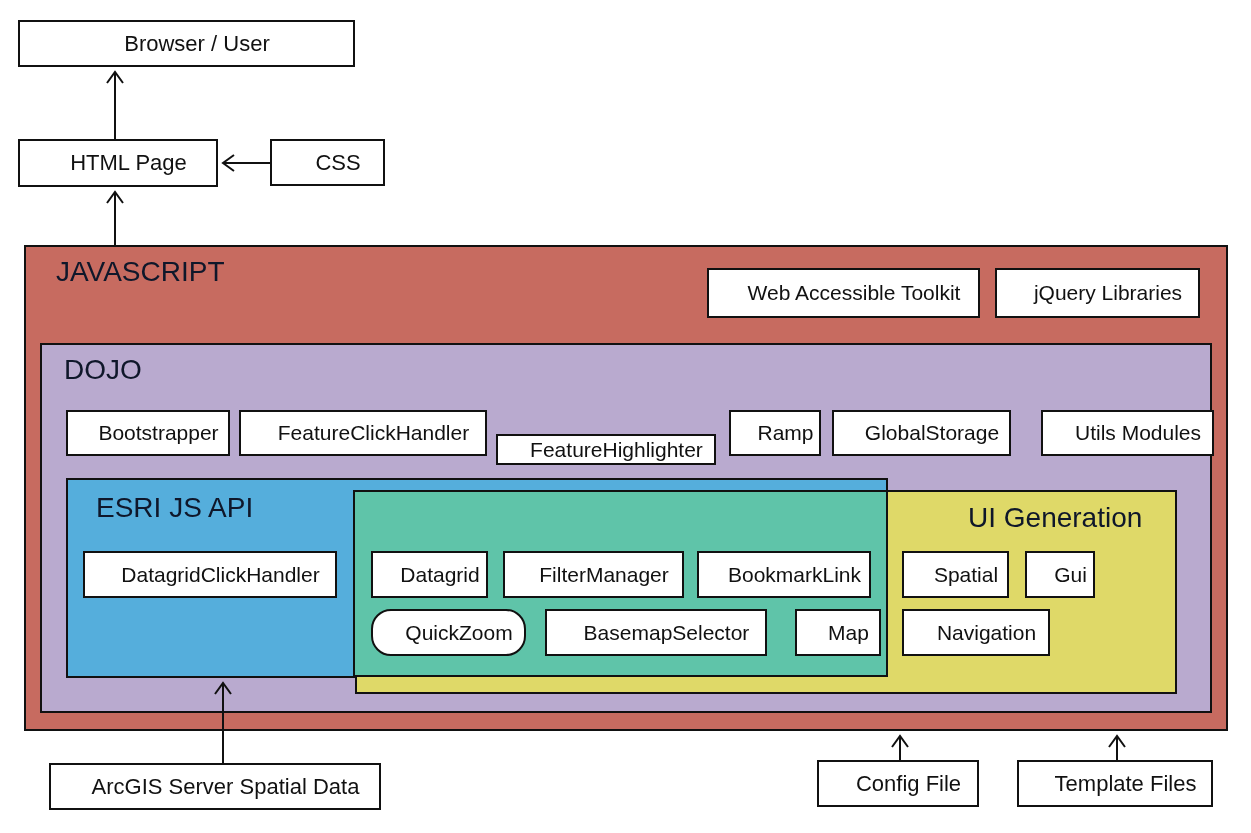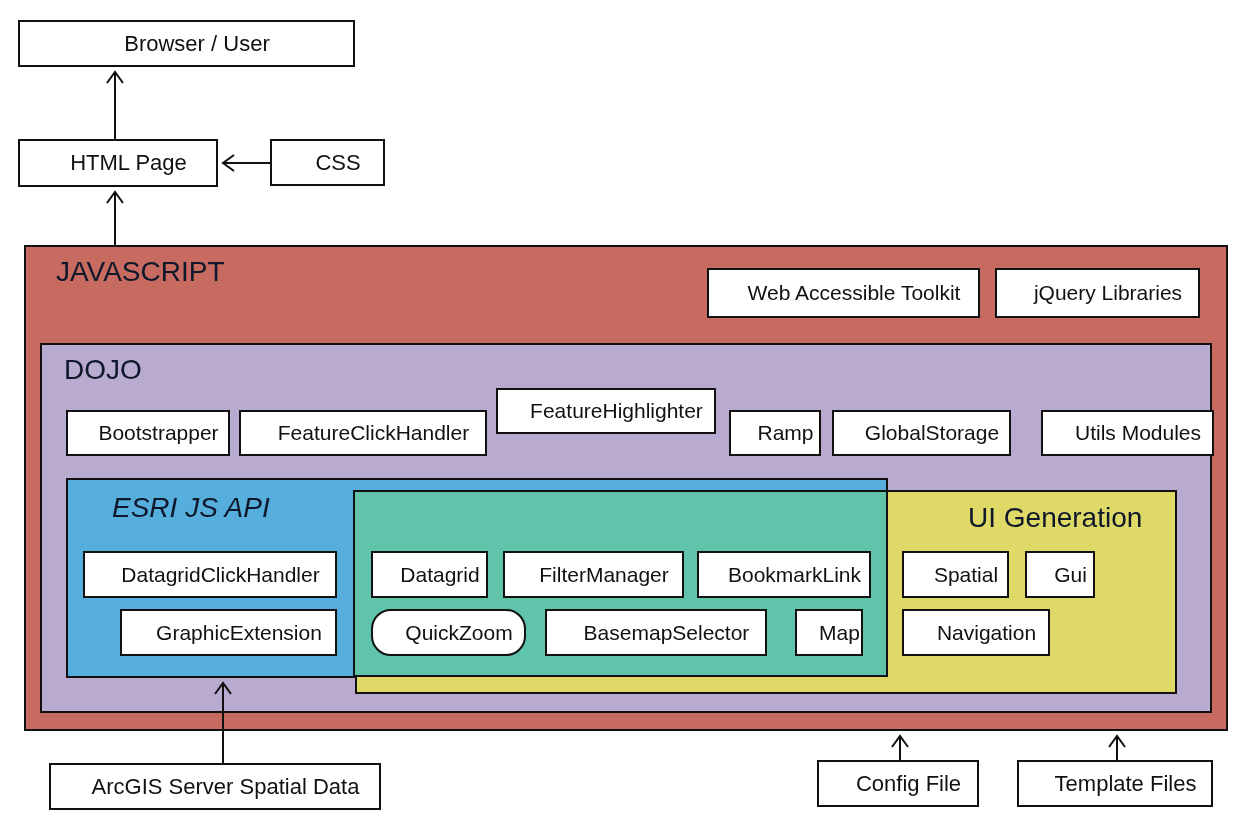--- a/index.html
+++ b/index.html
@@ -60,21 +60,21 @@
 <div id="canvas">
 
   <div class="container c-red" style="left:24px;  top:245px; width:1204px; height:486px;"></div>
   <div class="container c-purple" style="left:40px;  top:343px; width:1172px; height:370px;"></div>
   <div class="container c-blue" style="left:66px;  top:478px; width:822px;  height:200px;"></div>
   <div class="container c-yellow" style="left:355px; top:490px; width:822px;  height:204px;"></div>
   <div class="container c-teal" style="left:353px; top:490px; width:535px;  height:187px;"></div>
 
   <div class="section-label" style="left:56px;  top:258px;">JAVASCRIPT</div>
   <div class="section-label" style="left:64px;  top:356px;">DOJO</div>
-  <div class="section-label" style="left:112px; top:494px;font-style:italic;">ESRI JS API</div>
+  <div class="section-label" style="left:96px; top:494px;">ESRI JS API</div>
   <div class="section-label" style="left:968px; top:504px;">UI Generation</div>
 
   <div class="wbox big" style="left:18px;  top:20px;  width:337px; height:47px;">
     <span>Browser / User</span>
   </div>
   <div class="wbox big" style="left:18px;  top:139px; width:200px; height:48px;">
     <span>HTML Page</span>
   </div>
   <div class="wbox big" style="left:270px; top:139px; width:115px; height:47px;">
     <span>CSS</span>
@@ -86,56 +86,53 @@
   <div class="wbox" style="left:995px; top:268px; width:205px; height:50px;">
     <span>jQuery Libraries</span>
   </div>
 
   <div class="wbox" style="left:66px;   top:410px; width:164px; height:46px;">
     <span>Bootstrapper</span>
   </div>
   <div class="wbox" style="left:239px;  top:410px; width:248px; height:46px;">
     <span>FeatureClickHandler</span>
   </div>
-  <div class="wbox" style="left:496px;  top:388px; width:220px; height:46px;">
+  <div class="wbox" style="left:496px;  top:434px; width:220px; height:31px;">
     <span>FeatureHighlighter</span>
   </div>
   <div class="wbox" style="left:729px;  top:410px; width:92px;  height:46px;">
     <span>Ramp</span>
   </div>
   <div class="wbox" style="left:832px;  top:410px; width:179px; height:46px;">
     <span>GlobalStorage</span>
   </div>
   <div class="wbox" style="left:1024px; top:410px; width:173px; height:46px;margin-left:17px;">
     <span>Utils Modules</span>
   </div>
 
   <div class="wbox" style="left:83px;  top:551px; width:254px; height:47px;">
     <span>DatagridClickHandler</span>
-  </div>
-  <div class="wbox" style="left:120px; top:609px; width:217px; height:47px;">
-    <span>GraphicExtension</span>
   </div>
 
   <div class="wbox" style="left:371px; top:551px; width:117px; height:47px;">
     <span>Datagrid</span>
   </div>
   <div class="wbox" style="left:697px; top:551px; width:174px; height:47px;">
     <span>BookmarkLink</span>
   </div>
   <div class="wbox" style="left:503px; top:551px; width:181px; height:47px;">
     <span>FilterManager</span>
   </div>
   <div class="wbox" style="left:371px; top:609px; width:155px; height:47px;border-radius:20px;">
     <span>QuickZoom</span>
   </div>
   <div class="wbox" style="left:545px; top:609px; width:222px; height:47px;">
     <span>BasemapSelector</span>
   </div>
-  <div class="wbox" style="left:795px; top:609px; width:68px; height:47px;">
+  <div class="wbox" style="left:795px; top:609px; width:86px; height:47px;">
     <span>Map</span>
   </div>
 
   <div class="wbox" style="left:902px;  top:551px; width:107px; height:47px;">
     <span>Spatial</span>
   </div>
   <div class="wbox" style="left:1025px; top:551px; width:70px; height:47px;">
     <span>Gui</span>
   </div>
   <div class="wbox" style="left:902px;  top:609px; width:148px; height:47px;">

